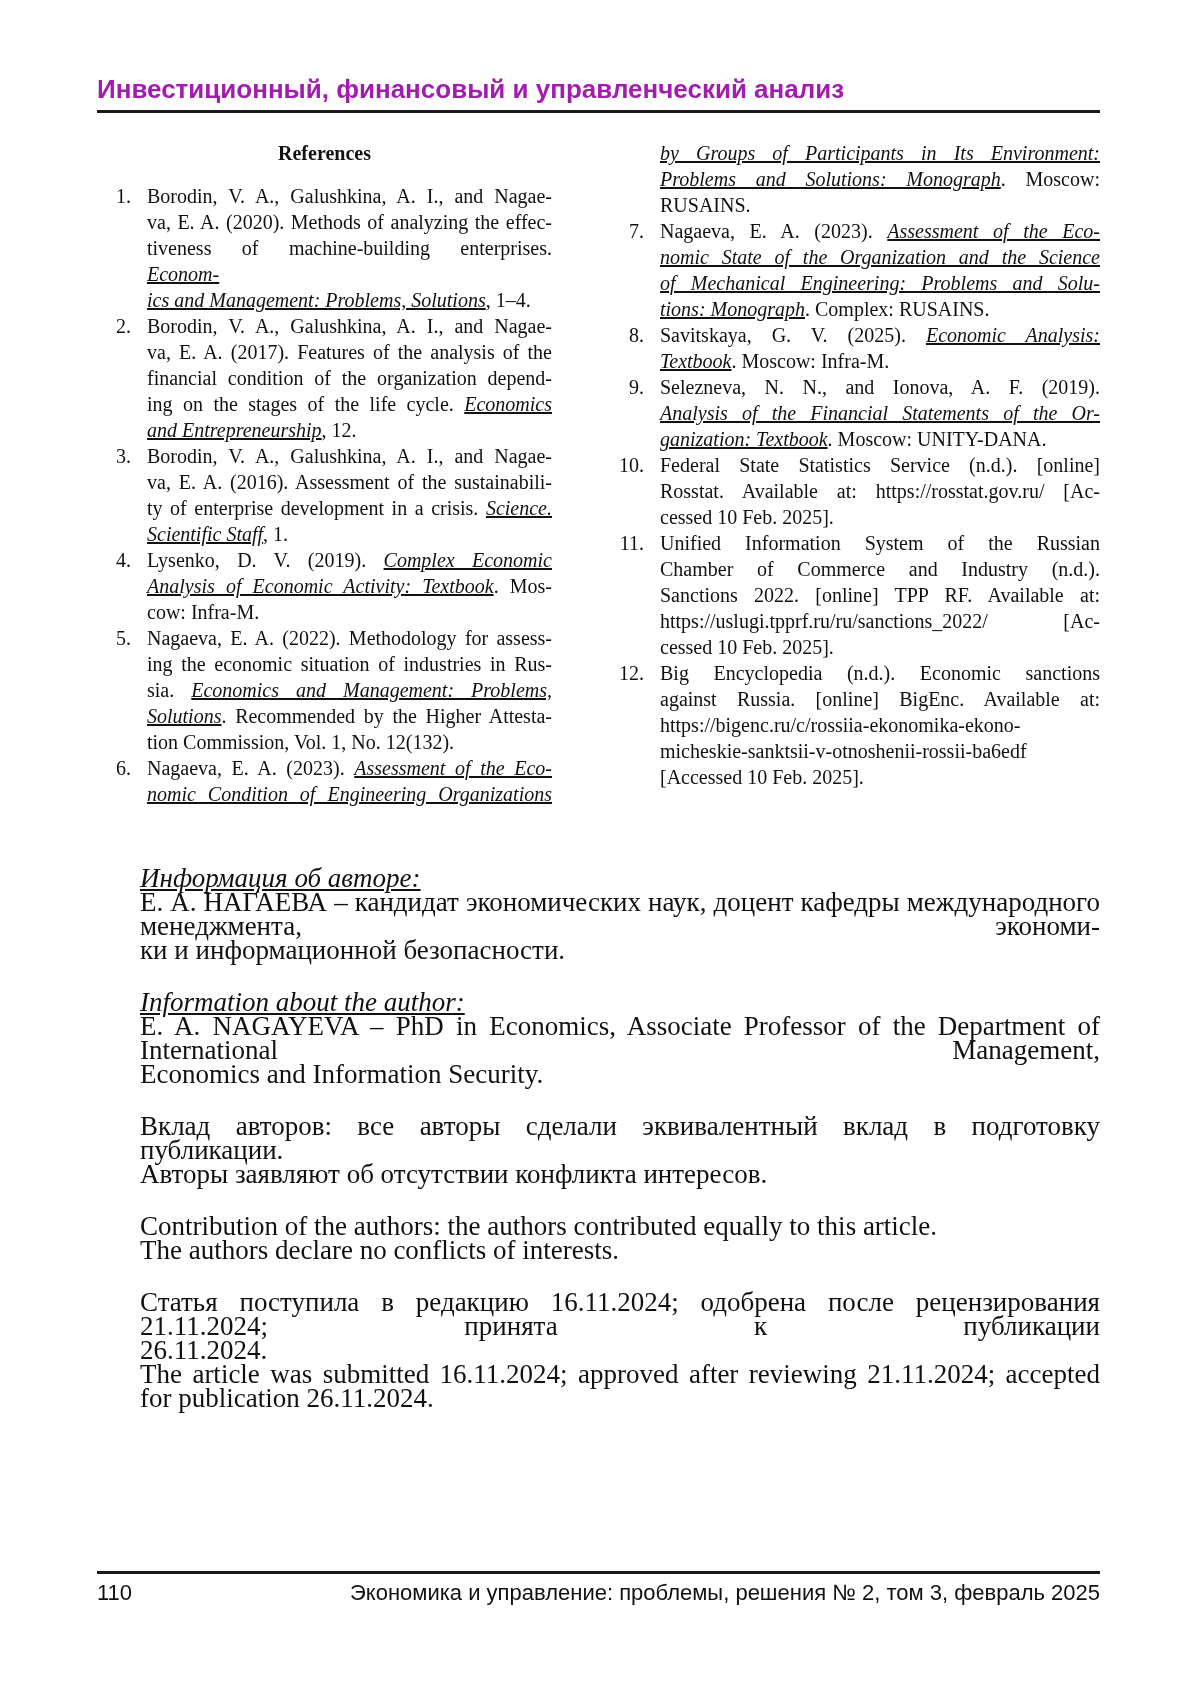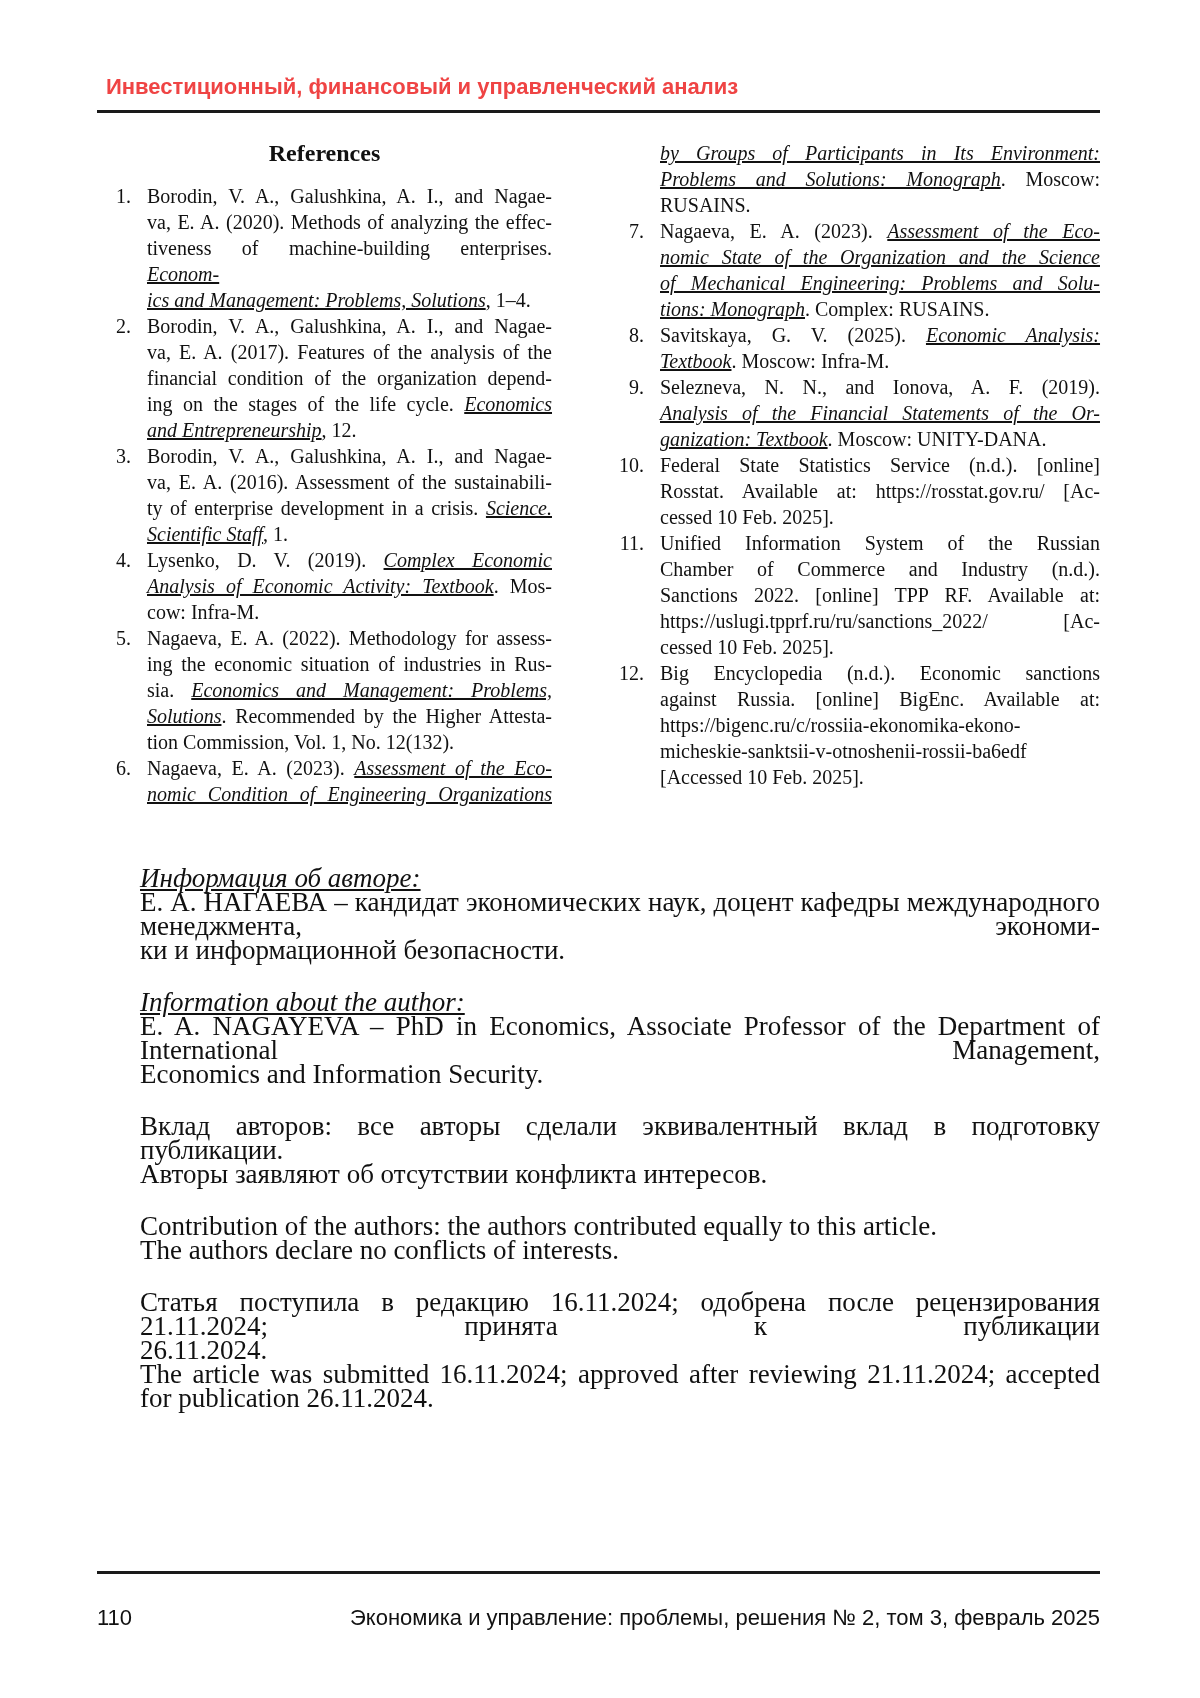--- a/index.html
+++ b/index.html
@@ -13,44 +13,43 @@
     overflow: hidden;
   }
   
   .header-title {
     position: absolute;
     left: 97px;
     top: 74px;
     width: 1003px;
     font-family: "Liberation Sans", sans-serif;
     font-weight: bold;
-    font-size: 22px;
-    color: #ef4444;
-    margin-left: 9px;
+    font-size: 26px;
+    color: #a21caf;
   }
   .header-rule {
     position: absolute;
     left: 97px;
     top: 110px;
     width: 1003px;
     border-top: 3px solid #1a1a1a;
   }
   
   .cols {
     position: absolute;
     left: 97px;
     top: 140px;
     width: 1003px;
     display: flex;
   }
   .col-left  { width: 455px; margin-right: 58px; }
   .col-right { width: 490px; }
   .refs-heading {
     font-weight: bold;
-    font-size: 24px;
+    font-size: 20px;
     line-height: 26px;
     text-align: center;
     margin-bottom: 17px;
   }
   .ref {
     position: relative;
     padding-left: 50px;
     font-size: 20px;
     line-height: 26px;
   }
@@ -74,21 +73,21 @@
     line-height: 24px;
   }
   .ablock { margin-bottom: 28px; }
   
   .footer {
     position: absolute;
     left: 97px;
     top: 1571px;
     width: 1003px;
     border-top: 3px solid #1a1a1a;
-    padding-top: 31px;
+    padding-top: 6px;
     display: flex;
     justify-content: space-between;
     align-items: baseline;
     font-family: "Liberation Sans", sans-serif;
     font-size: 22px;
     color: #111111;
   }
 </style>
 </head>
 <body>

